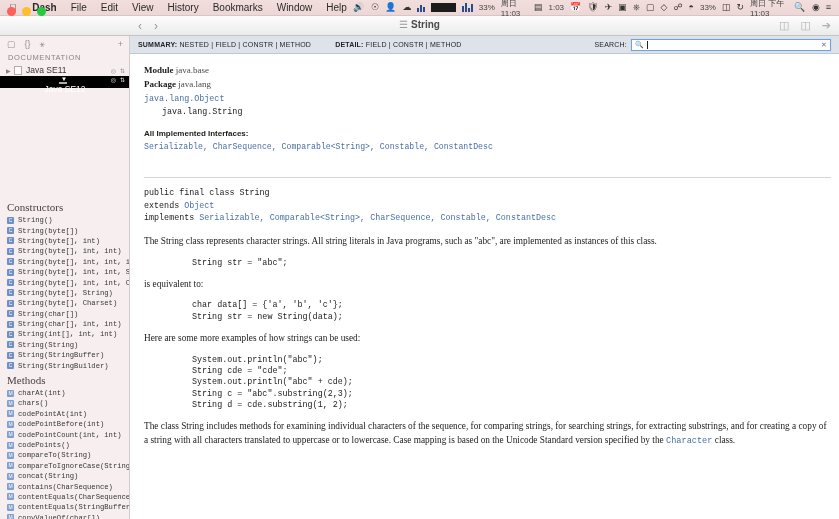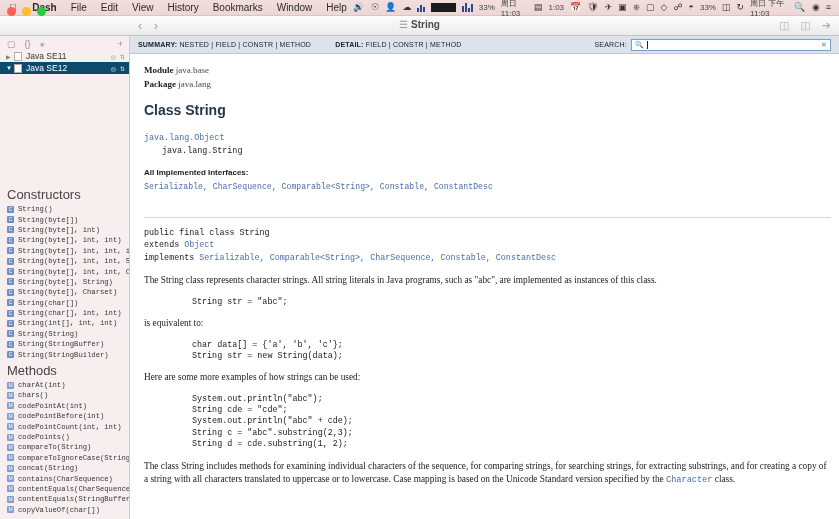--- a/index.html
+++ b/index.html
@@ -70,34 +70,34 @@
   }
   .side-toolbar .plus{ position:absolute; right:6px; color:#9b8e8f;}
   .side-section{
     font-size:7.5px; letter-spacing:.6px; color:#8d8283;
     padding:3px 0 2px 8px; text-transform:uppercase;
   }
   .doc-row{
     display:flex; align-items:center; height:12px; padding:0 5px 0 6px;
     font-size:8.5px; color:#3f3536; position:relative;
   }
-  .doc-row.selected{ background:#0c4a6e; color:#fff; }
+  .doc-row.selected{ background:#000000; color:#fff;flex-direction:column; }
   .doc-row .tri{ width:8px; font-size:6px; color:#8d8283; }
   .doc-row.selected .tri{ color:#fff; }
   .doc-row .bk{
     width:8px;height:9px;background:#fff;border:1px solid #b9a9aa;margin-right:4px;
     display:inline-block;
   }
   .doc-row .rt{ position:absolute; right:4px; display:flex; gap:4px; font-size:6px; color:#9b8e8f;}
   .doc-row.selected .rt{ color:#f0e2e4; }
 
   .docs-gap{ height:110px; }
 
   .list-head{
-    font-size:13px; color:#4a4142; padding:3px 0 2px 7px; font-weight:normal;
+    font-size:11px; color:#4a4142; padding:3px 0 2px 7px; font-weight:normal;font-family:Liberation Serif, serif;
   }
   .li{
     display:flex; align-items:center; height:10.4px;
     padding-left:7px; font-family:"Liberation Mono", monospace;
     font-size:7.2px; color:#35373a; white-space:nowrap; overflow:hidden;
   }
   .li .badge{
     width:7px;height:7px;flex:0 0 7px;margin-right:4px;border-radius:1px;
     background:#6e8fc4; color:#fff; font-size:5px; line-height:7px; text-align:center;
     font-family:"Liberation Sans",sans-serif;
@@ -247,20 +247,21 @@
     </div>
   </div>
 
   <div class="sidebar">
     <div class="side-toolbar">
       <span>▢</span>
       <span>{}</span>
       <span>⚹</span>
       <span class="plus">+</span>
     </div>
+    <div class="side-section">DOCUMENTATION</div>
 
     <div class="doc-row">
       <span class="tri">▶</span>
       <span class="bk"></span>
       <span>Java SE11</span>
       <span class="rt">
         <span>◎</span>
         <span>⇅</span>
       </span>
     </div>
@@ -414,21 +415,20 @@
           <span></span>
           <span class="clear">✕</span>
         </span>
       </span>
     </div>
 
     <div class="doc">
       <div class="kv"><b>Module</b> <span>java.base</span></div>
       <div class="kv"><b>Package</b> <span>java.lang</span></div>
 
-      <h1>Class String</h1>
 
       <div class="inherit">
         <div><a href="#" class="ln">java.lang.Object</a></div>
         <div class="lvl2">java.lang.String</div>
       </div>
 
       <div class="impl-title">All Implemented Interfaces:</div>
       <div class="impl-list">Serializable, CharSequence, Comparable&lt;String&gt;, Constable, ConstantDesc</div>
 
       <div class="hr"></div>

